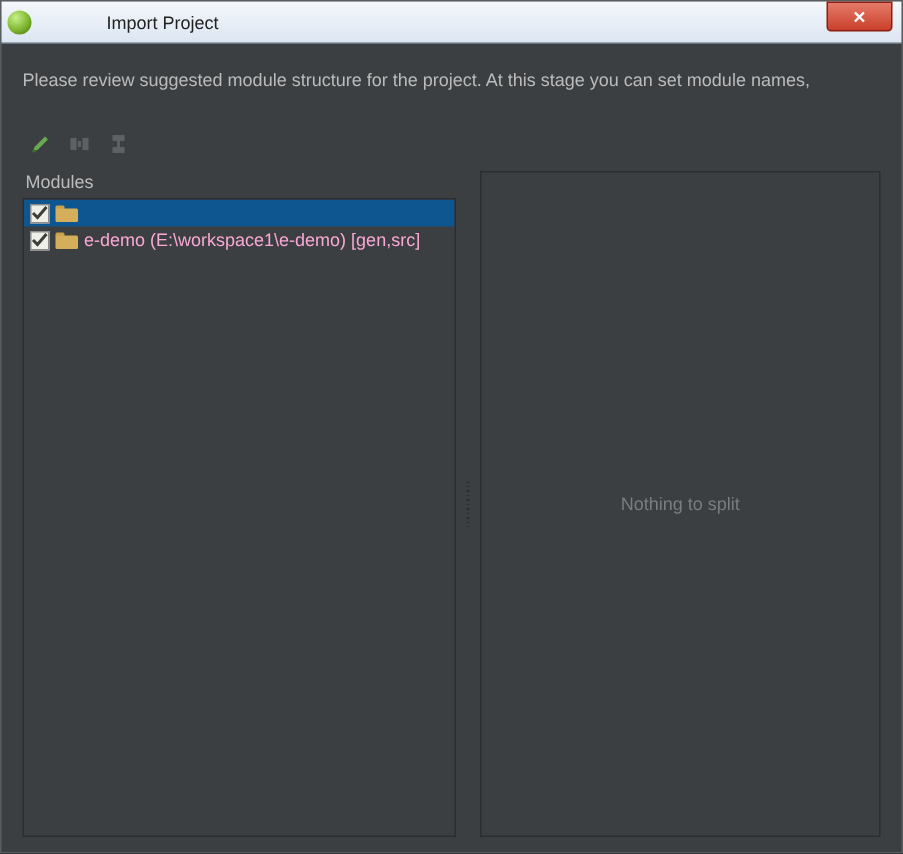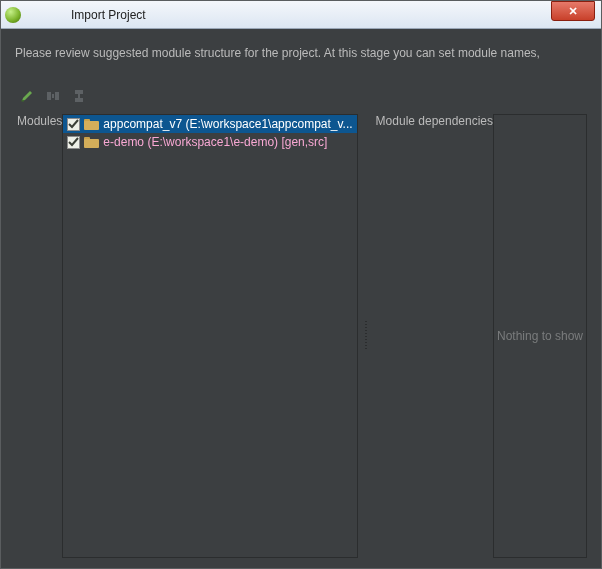--- a/index.html
+++ b/index.html
@@ -56,21 +56,21 @@
 
   
   .toolbar { display: flex; gap: 10px; align-items: center; margin: 4px 0 10px 4px; }
   .tool-icon { width: 16px; height: 16px; display: flex; align-items: center; justify-content: center; }
   .tool-icon svg { display: block; }
   .tool-enabled { cursor: pointer; }
   .tool-disabled { opacity: 0.35; }
 
   
   .panels { flex: 1; display: flex; gap: 6px; min-height: 0; }
-  .panel { display: flex; flex-direction: row; min-height: 0; }
+  .panel { display: flex; flex-direction: column; min-height: 0; }
   .panel.left { flex: 1 1 52%; }
   .panel.right { flex: 1 1 48%; }
   .panel-title { font-size: 12px; color: #bbbbbb; margin-bottom: 4px; padding-left: 2px; }
   .panel-box {
     flex: 1;
     background: #3c3f41;
     border: 1px solid #2b2d2e;
     overflow: hidden;
     position: relative;
   }
@@ -174,42 +174,40 @@
         <div class="panel-title">Modules</div>
         <div class="panel-box">
           <ul class="module-list" id="module-list">
               <li class="module-item selected">
                 <span class="chk">
                   <svg width="11" height="11" viewBox="0 0 11 11">
                     <path d="M1 5 L4 8 L10 1" stroke="#3b3f37" stroke-width="2" fill="none"></path>
                   </svg>
                 </span>
                 <span class="folder-icon"></span>
-                <span class="label">appcompat_v7 (E:\workspace1\appcompat_v...</span>
               </li>
               <li class="module-item">
                 <span class="chk">
                   <svg width="11" height="11" viewBox="0 0 11 11">
                     <path d="M1 5 L4 8 L10 1" stroke="#3b3f37" stroke-width="2" fill="none"></path>
                   </svg>
                 </span>
                 <span class="folder-icon"></span>
                 <span class="label">e-demo (E:\workspace1\e-demo) [gen,src]</span>
               </li>
             </ul>
         </div>
       </div>
 
       <div class="splitter"></div>
 
       <div class="panel right">
-        <div class="panel-title">Module dependencies</div>
         <div class="panel-box">
           <div class="empty-state">
-            <span>Nothing to show</span>
+            <span>Nothing to split</span>
           </div>
         </div>
       </div>
 
     </div>
 
   </div>
 </div>
 
 </body></html>

